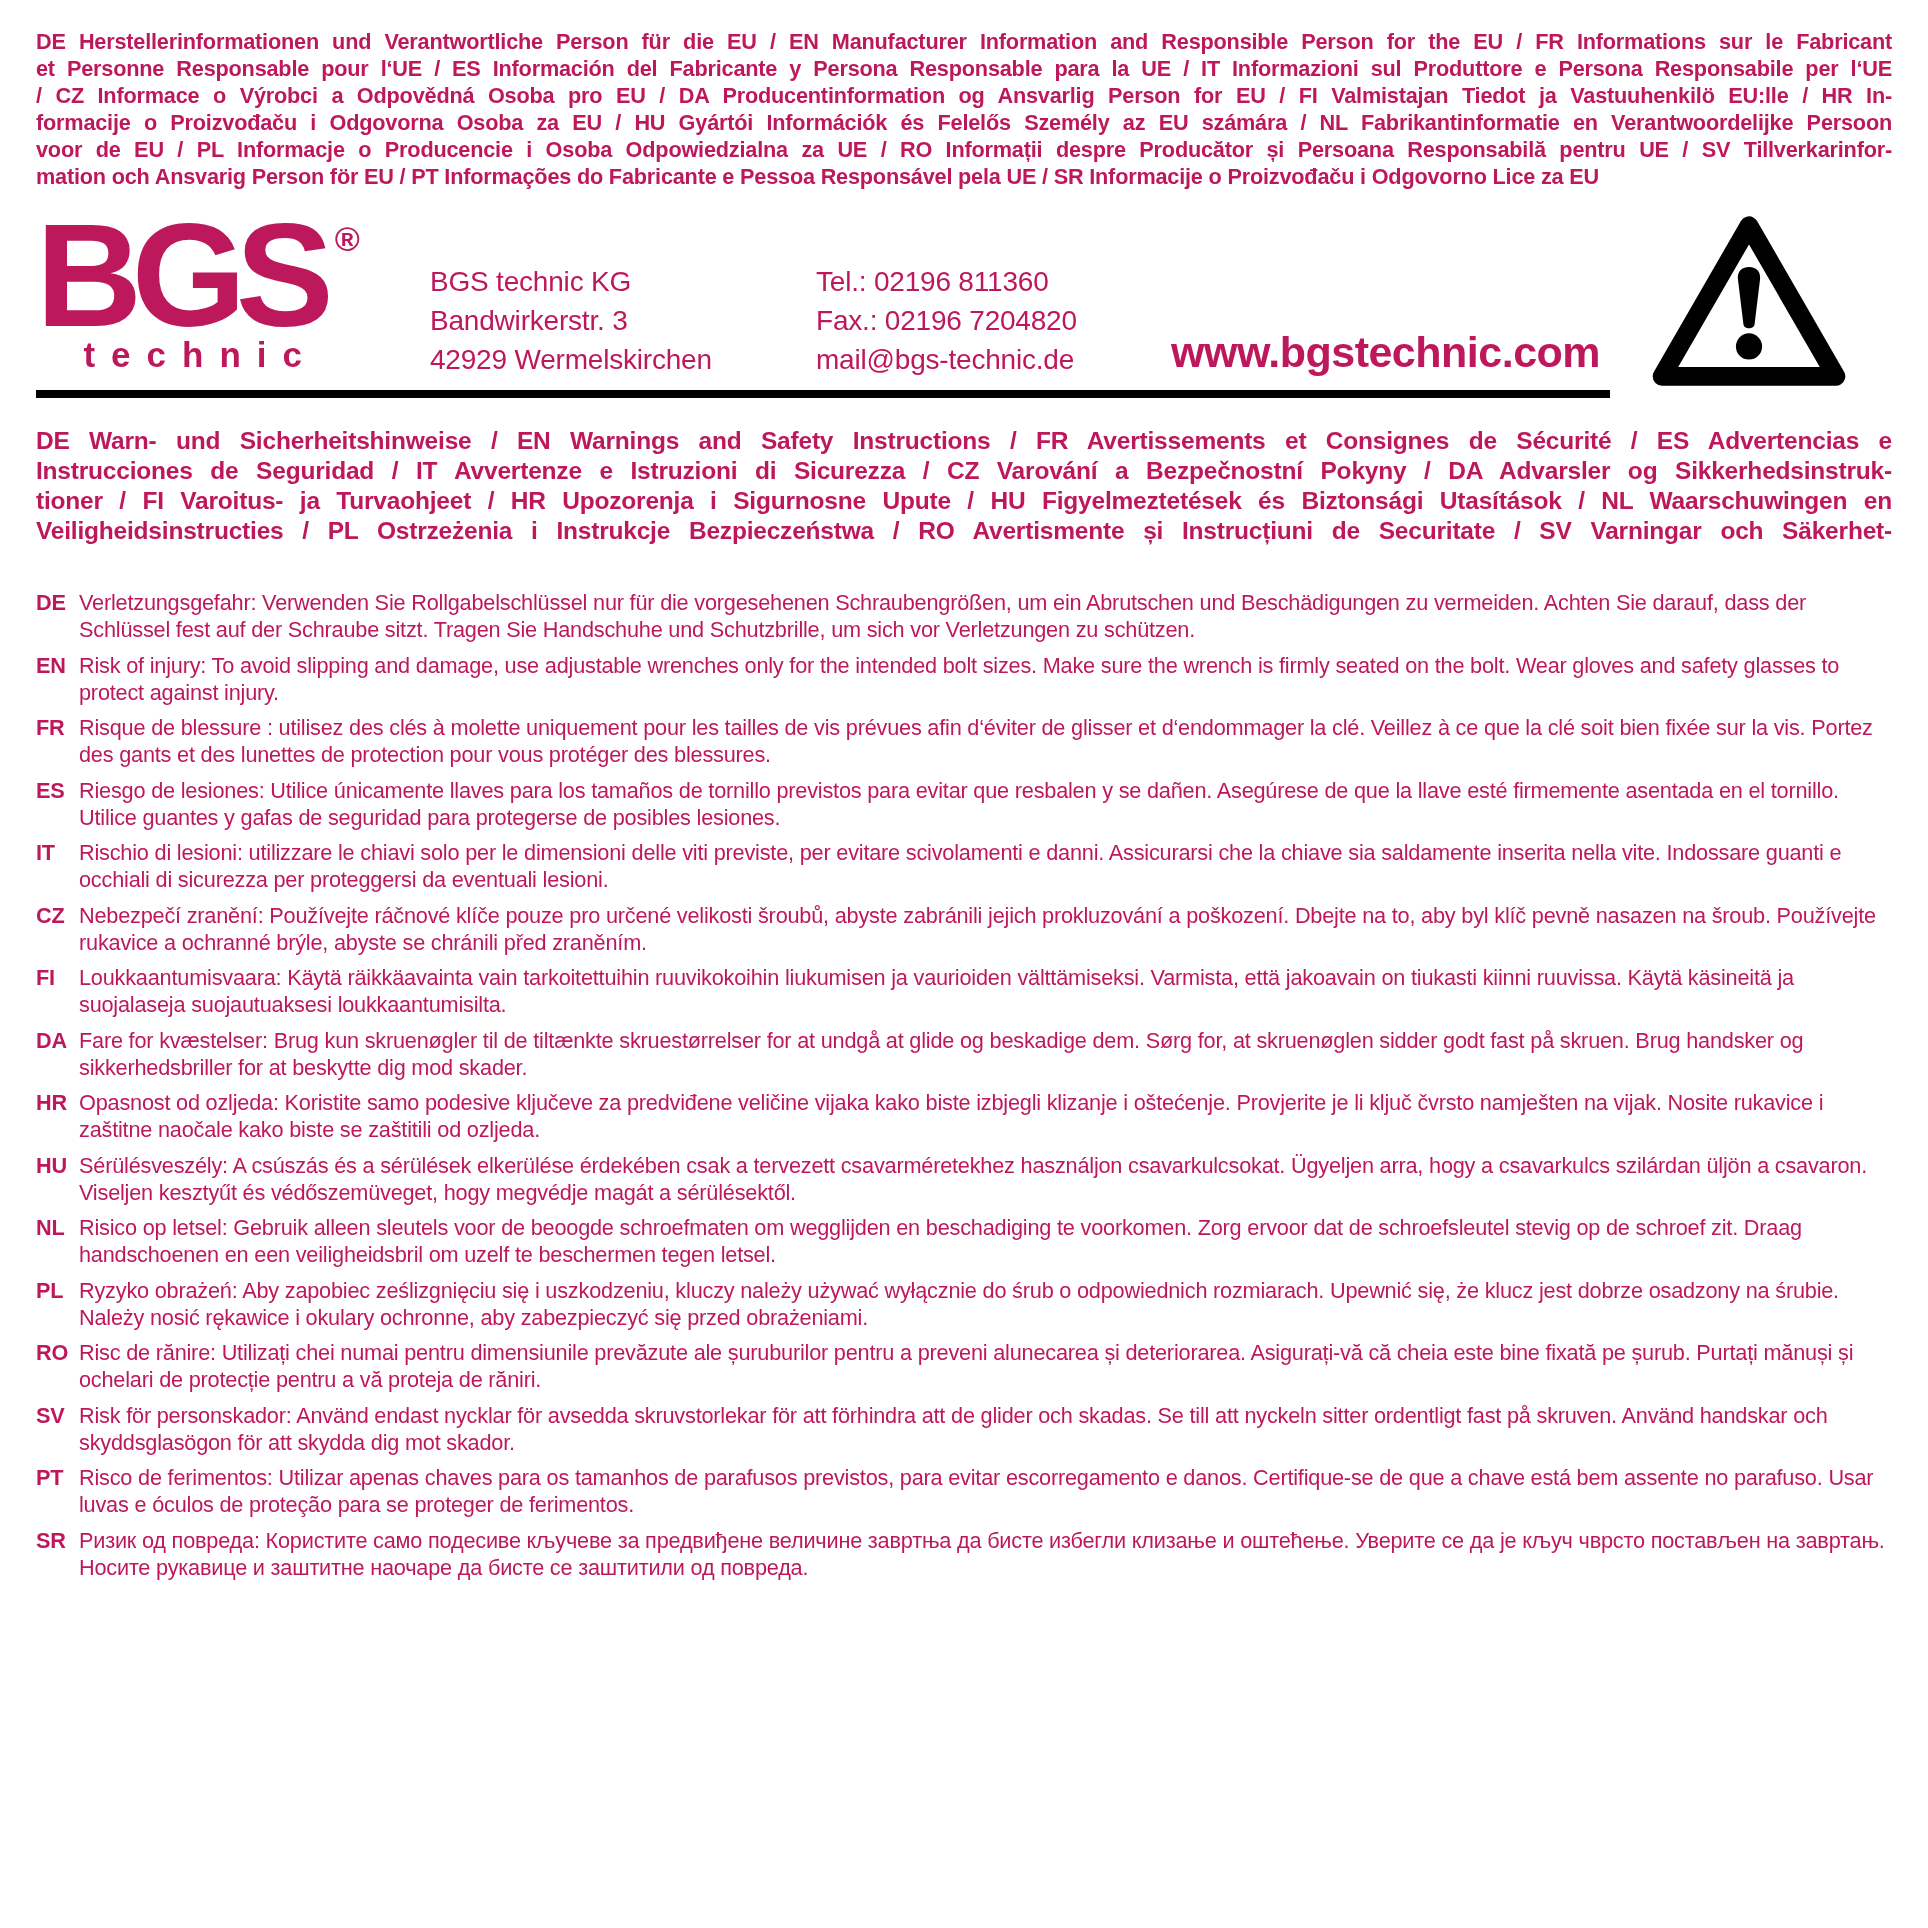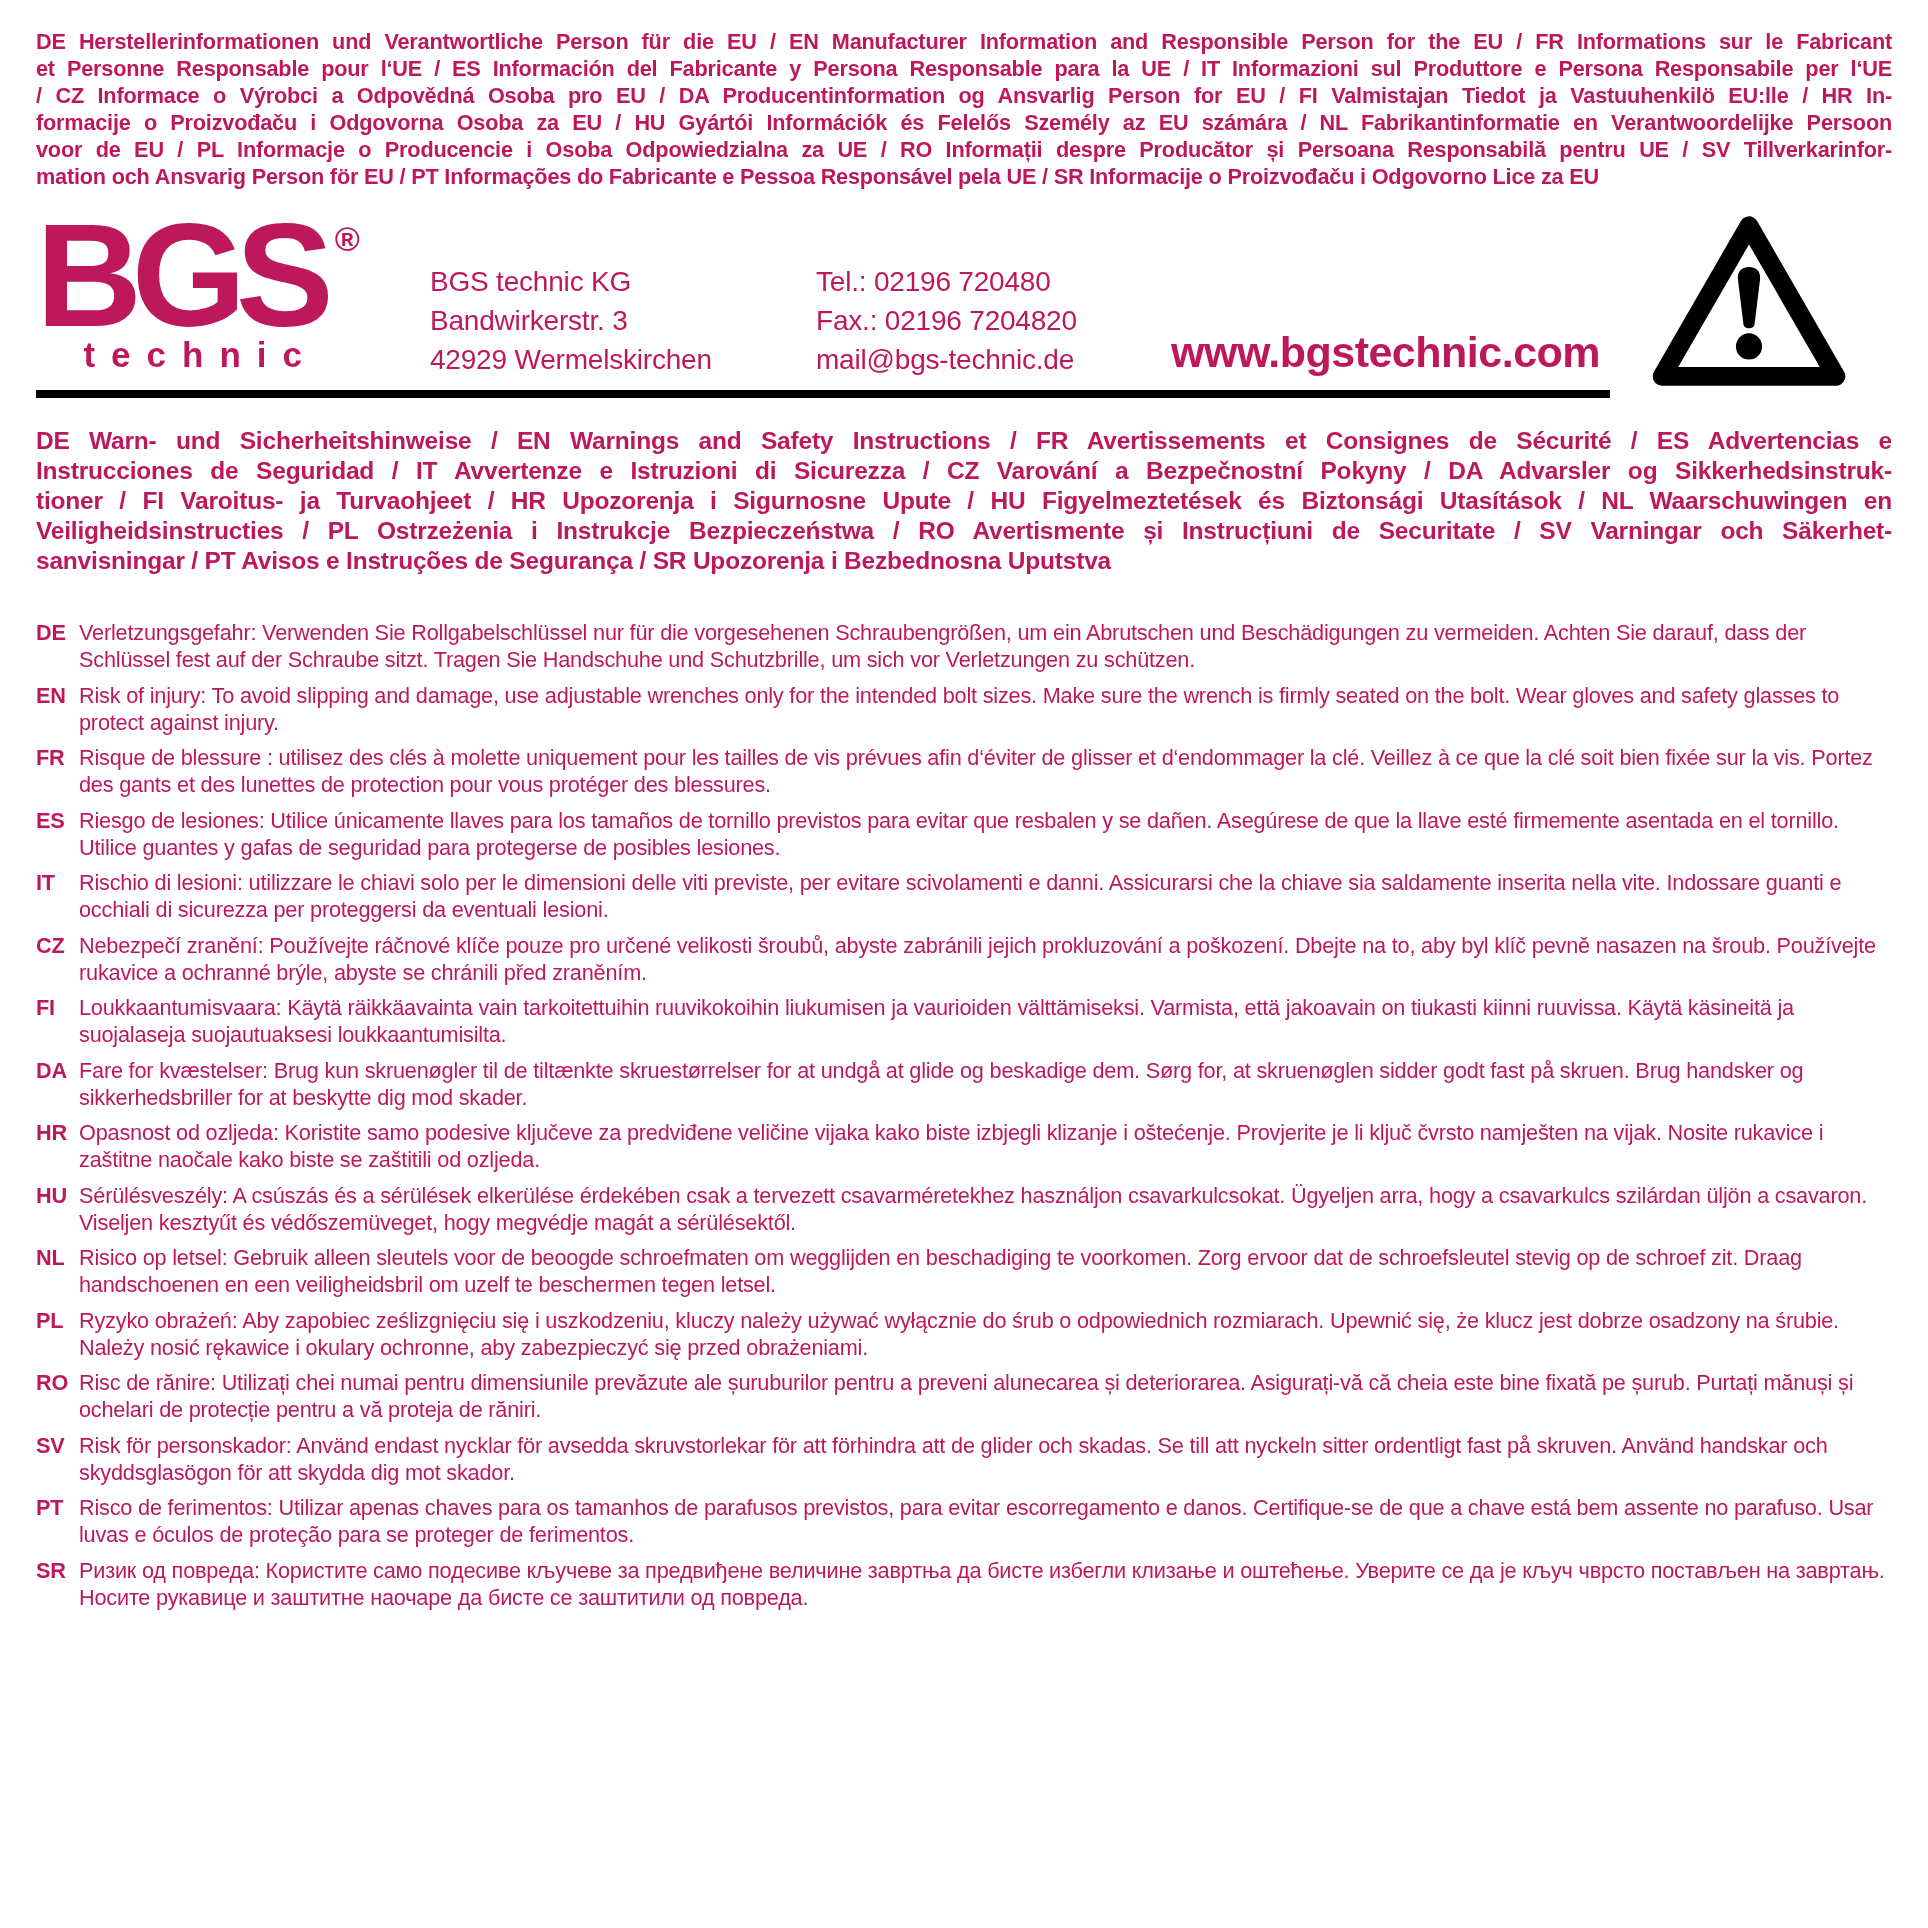--- a/index.html
+++ b/index.html
@@ -74,21 +74,21 @@
         <div class="logo-technic">technic</div>
       </div>
 
       <div class="addr-col">
         <div>BGS technic KG</div>
         <div>Bandwirkerstr. 3</div>
         <div>42929 Wermelskirchen</div>
       </div>
 
       <div class="contact-col">
-        <div>Tel.: 02196 720480</div>
+        <div>Tel.: 02196 811360</div>
         <div>Fax.: 02196 7204820</div>
         <div>mail@bgs-technic.de</div>
       </div>
 
       <div class="website">www.bgstechnic.com</div>
 
       <div class="warning-triangle">
         <svg viewBox="0 0 108 95" xmlns="http://www.w3.org/2000/svg">
           <path d="M54 7 L100.5 87.5 L7.5 87.5 Z" fill="#ffffff" stroke="#000000" stroke-width="10" stroke-linejoin="round"></path>
           <path d="M54 29 C58.2 29 60.4 31.6 59.9 35.8 L57 59.5 C56.7 62.6 51.3 62.6 51 59.5 L48.1 35.8 C47.6 31.6 49.8 29 54 29 Z" fill="#000000"></path>
@@ -97,21 +97,20 @@
       </div>
 
       <div class="rule"></div>
     </div>
 
     <div class="safety-header">
       <div class="hline">DE Warn- und Sicherheitshinweise  /  EN Warnings and Safety Instructions  /  FR Avertissements et Consignes de Sécurité  /  ES Advertencias e</div>
       <div class="hline">Instrucciones de Seguridad  /  IT Avvertenze e Istruzioni di Sicurezza  /  CZ Varování a Bezpečnostní Pokyny  /  DA Advarsler og Sikkerhedsinstruk-</div>
       <div class="hline">tioner  /  FI Varoitus- ja Turvaohjeet  /  HR Upozorenja i Sigurnosne Upute  /  HU Figyelmeztetések és Biztonsági Utasítások  /  NL Waarschuwingen en</div>
       <div class="hline">Veiligheidsinstructies  /  PL Ostrzeżenia i Instrukcje Bezpieczeństwa  /  RO Avertismente și Instrucțiuni de Securitate  /  SV Varningar och Säkerhet-</div>
-      <div class="hline last">sanvisningar  /  PT Avisos e Instruções de Segurança  /  SR Upozorenja i Bezbednosna Uputstva</div>
     </div>
 
     <div class="warnings">
       <div class="warning-row">
         <div class="code">DE</div>
         <div class="text">Verletzungsgefahr: Verwenden Sie Rollgabelschlüssel nur für die vorgesehenen Schraubengrößen, um ein Abrutschen und Beschädigungen zu vermeiden. Achten Sie darauf, dass der Schlüssel fest auf der Schraube sitzt. Tragen Sie Handschuhe und Schutzbrille, um sich vor Verletzungen zu schützen.</div>
       </div>
       <div class="warning-row">
         <div class="code">EN</div>
         <div class="text">Risk of injury: To avoid slipping and damage, use adjustable wrenches only for the intended bolt sizes. Make sure the wrench is firmly seated on the bolt. Wear gloves and safety glasses to protect against injury.</div>

